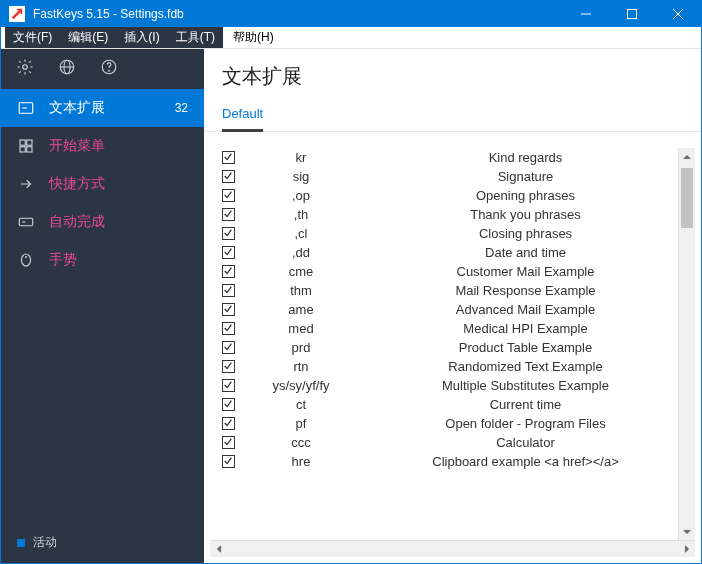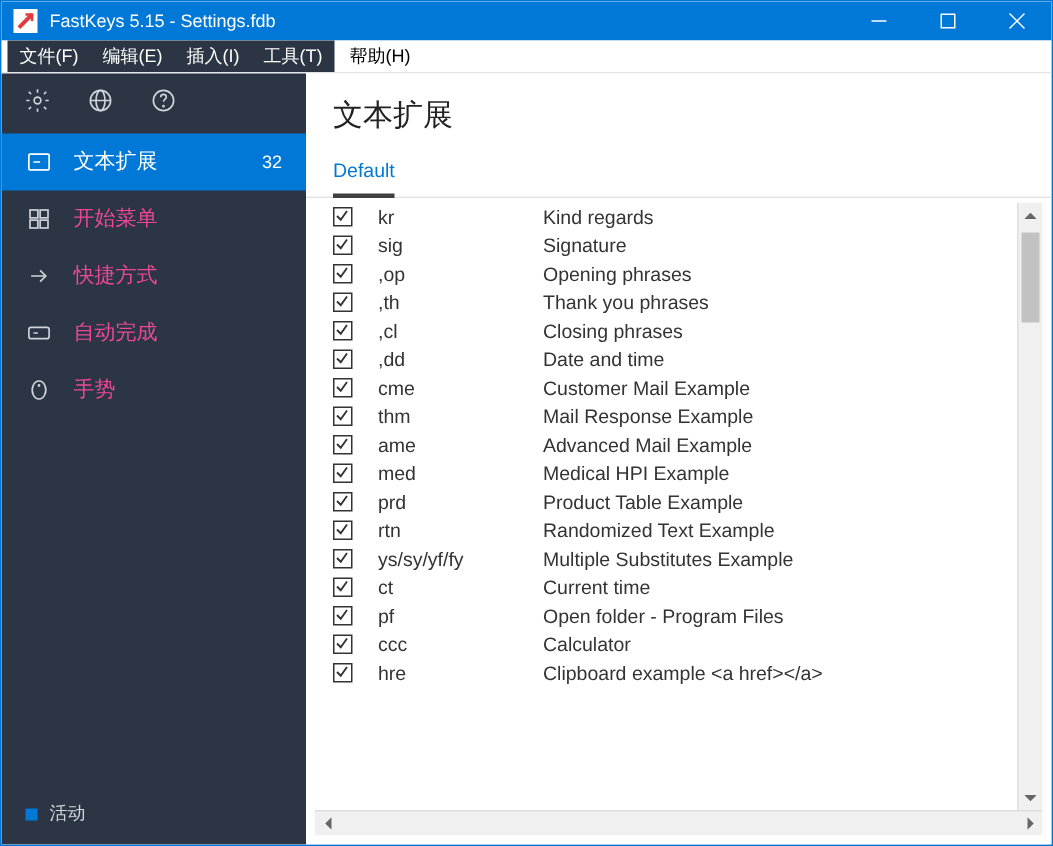--- a/index.html
+++ b/index.html
@@ -36,21 +36,21 @@
 
 .sidebar .bottom { margin-top: auto; padding: 12px 16px; display: flex; align-items: center; gap: 8px; font-size: 12px; color: #cfd3da; }
 .sidebar .bottom .sq { width: 8px; height: 8px; background: #0078d7; }
 
 .main { flex: 1; display: flex; flex-direction: column; min-width: 0; background: #fff; }
 .main .page-title { padding: 14px 18px 6px; font-size: 20px; color: #222; }
 .main .tabs { display: flex; gap: 18px; padding: 6px 18px 0; border-bottom: 1px solid #e5e5e5; font-size: 13px; }
 .main .tab { padding: 4px 0 8px; cursor: pointer; color: #444; }
 .main .tab.active { color: #0078d7; border-bottom: 3px solid #404040; margin-bottom: -1px; }
 
-.main .listwrap { flex: 1; position: relative; overflow: hidden; margin: 3px 6px 6px 6px; }
+.main .listwrap { flex: 1; position: relative; overflow: hidden; margin: 16px 6px 6px 6px; text-align: center; }
 .main .listinner { position: absolute; inset: 0; overflow: hidden; }
 .main table { width: 100%; border-collapse: collapse; font-size: 13px; color: #333; }
 .main table td { padding: 2px 6px; white-space: nowrap; }
 .main table td.col-chk { width: 36px; text-align: center; }
 .main table td.col-key { width: 110px; }
 .main .chk { width: 13px; height: 13px; border: 1px solid #333; display: inline-flex; align-items: center; justify-content: center; cursor: pointer; }
 .main .chk svg { width: 10px; height: 10px; stroke: #333; fill: none; }
 
 .vscroll { position: absolute; right: 0; top: 0; bottom: 17px; width: 17px; background: #f0f0f0; border-left: 1px solid #ddd; }
 .vscroll .arrow { height: 17px; display: flex; align-items: center; justify-content: center; cursor: pointer; }

